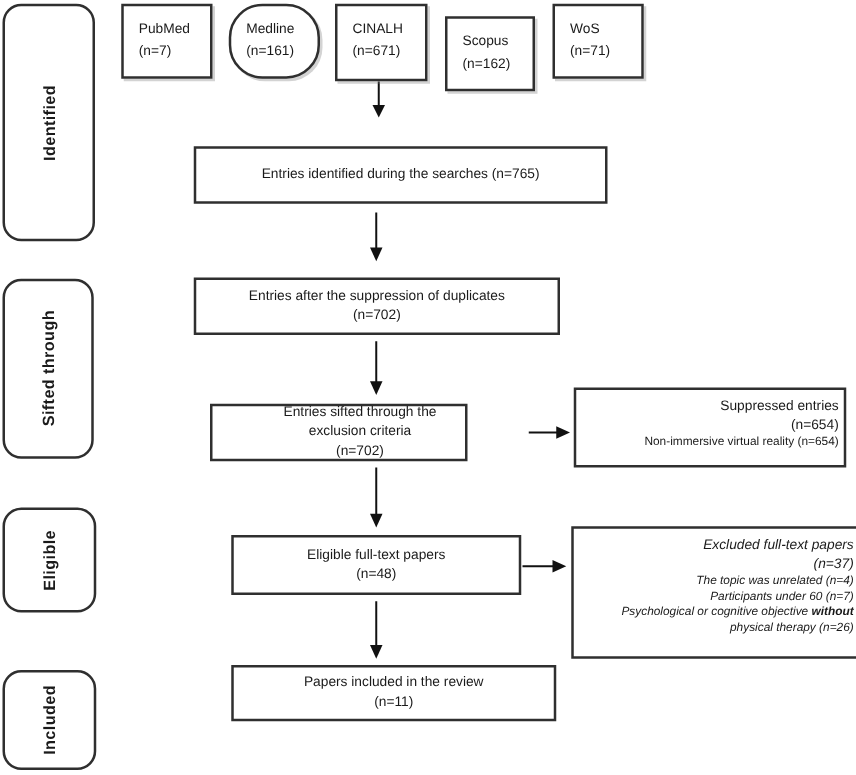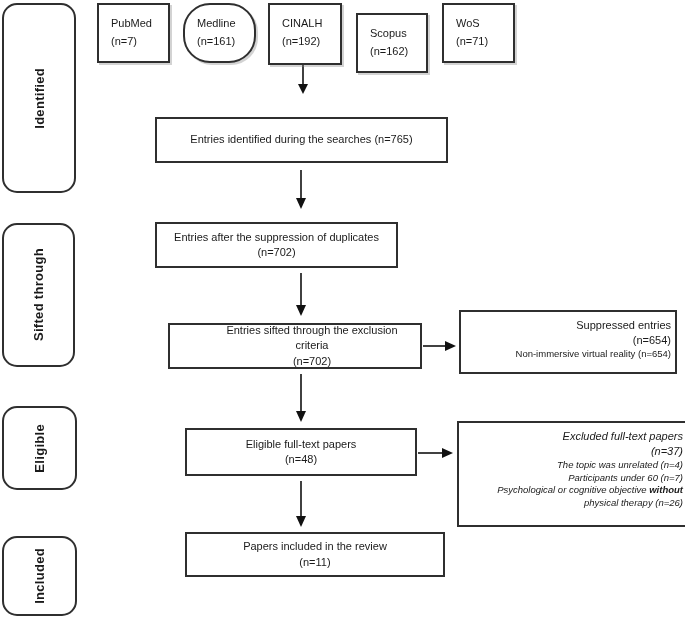--- a/index.html
+++ b/index.html
@@ -31,23 +31,23 @@
         box-shadow:2px 2px 0 rgba(130,130,130,0.35); }
   #db-pubmed  { left:97px;  top:3px; width:73px; height:60px; }
   #db-medline { left:183px; top:3px; width:73px; height:60px;border-radius:27px; }
   #db-cinalh  { left:268px; top:3px; width:74px; height:62px; }
   #db-scopus  { left:356px; top:3px; width:72px; height:60px;margin-top:10px; }
   #db-wos     { left:442px; top:3px; width:73px; height:60px; }
 
   
   .flowbox { display:flex; flex-direction:column; align-items:center; justify-content:center;
              text-align:center; font-size:11px; line-height:1.4; padding:2px 6px; }
-  #flow-identified { left:155px; top:117px; width:293px; height:46px; }
-  #flow-duplicates { left:155px; top:222px; width:243px; height:46px; }
-  #flow-sifted     { left:168px; top:323px; width:254px; height:46px;padding-left:40px; }
+  #flow-identified { left:155px; top:117px; width:331px; height:46px; }
+  #flow-duplicates { left:155px; top:222px; width:293px; height:46px; }
+  #flow-sifted     { left:168px; top:323px; width:206px; height:46px;padding-left:40px; }
   #flow-eligible   { left:185px; top:428px; width:232px; height:48px; }
   #flow-included   { left:185px; top:532px; width:260px; height:45px; }
 
   
   .sidebox { text-align:right; font-size:11px; line-height:1.35; padding:6px 4px 1px 4px; }
   .sidebox .small { font-size:9.5px; line-height:1.35; }
   #side-suppressed { left:459px; top:310px; width:218px; height:64px; }
   #side-excluded   { left:457px; top:421px; width:232px; height:106px;font-style:italic; }
 </style>
 </head>
@@ -104,21 +104,21 @@
   <div class="box db" id="db-pubmed">
     <div>PubMed</div>
     <div>(n=7)</div>
   </div>
   <div class="box db" id="db-medline">
     <div>Medline</div>
     <div>(n=161)</div>
   </div>
   <div class="box db" id="db-cinalh">
     <div>CINALH</div>
-    <div>(n=192)</div>
+    <div>(n=671)</div>
   </div>
   <div class="box db" id="db-scopus">
     <div>Scopus</div>
     <div>(n=162)</div>
   </div>
   <div class="box db" id="db-wos">
     <div>WoS</div>
     <div>(n=71)</div>
   </div>
 

